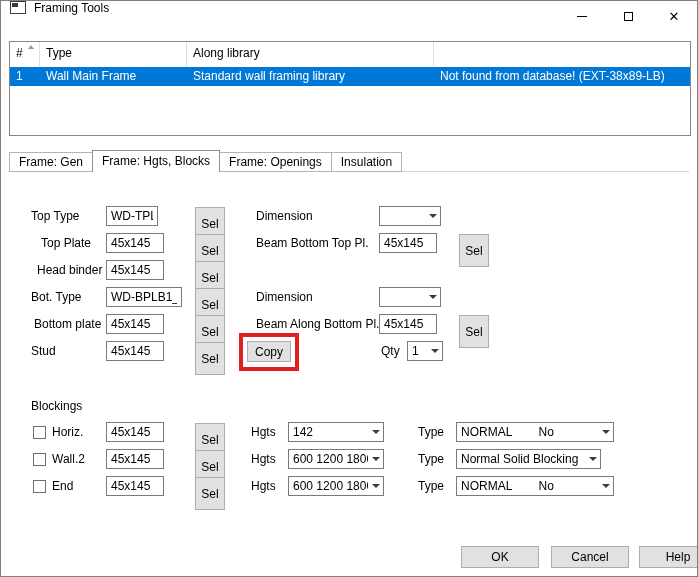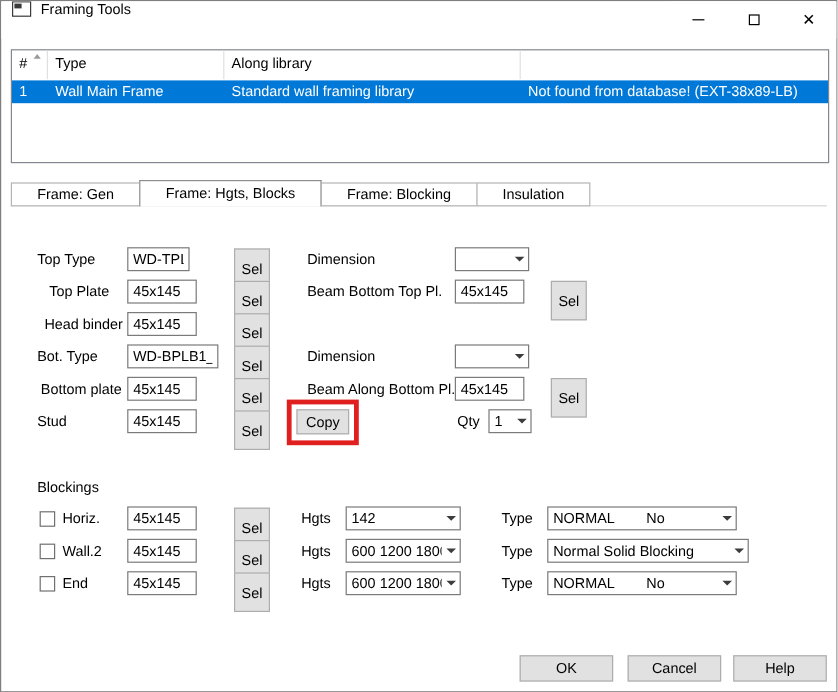--- a/index.html
+++ b/index.html
@@ -36,21 +36,21 @@
   .t-row.selected { background:#0078d7; color:#fff; }
   .td { padding:2px 6px; font-size:12px; overflow:hidden; white-space:nowrap; }
   .td.c0 { width:30px; }
   .td.c1 { width:147px; }
   .td.c2 { width:247px; }
   .td.c3 { flex:1; }
 
   
   .tabline { position:absolute; left:8px; right:8px; top:170px; height:1px; background:#d4d4d4; z-index:1; }
   .tabs { position:absolute; left:8px; top:149px; height:22px; display:flex; align-items:flex-end; z-index:2; }
-  .tab { height:20px; line-height:18px; padding:0 21px; background:#ffffff; border:1px solid #b4b4b4; margin-right:-1px; white-space:nowrap; font-size:12px; }
+  .tab { height:20px; line-height:18px; padding:0 9px; background:#ffffff; border:1px solid #b4b4b4; margin-right:-1px; white-space:nowrap; font-size:12px; }
   .tab.active { height:22px; line-height:20px; border:1px solid #8f8f8f; border-bottom:none; background:#fff; position:relative; z-index:3; }
 
   
   .frow { position:absolute; left:0; width:698px; height:21px; }
   .lbl { position:absolute; top:0; line-height:21px; font-size:12px; white-space:nowrap; }
   .tinput { position:absolute; top:0; height:20px; border:1px solid #7a7a7a; background:#fff;
     font-family:inherit; font-size:12px; padding:1px 4px; outline:none; }
   .btn { position:absolute; background:#e1e1e1; border:1px solid #adadad; font-family:inherit; font-size:12px;
     text-align:center; padding:0; cursor:default; }
   .btn.sel { top:1px; width:30px; height:33px; }
@@ -59,21 +59,21 @@
   .cval { flex:1; padding:0 2px 0 4px; font-size:12px; line-height:18px; white-space:pre; overflow:hidden; }
   .carrow { width:15px; display:flex; align-items:center; justify-content:center; flex:none; }
   .carrow::after { content:""; width:0; height:0; border-left:4px solid transparent; border-right:4px solid transparent; border-top:4px solid #3c3c3c; }
   .chk { position:absolute; top:4px; width:13px; height:13px; background:#fff; border:1px solid #707070; }
 
   .red-highlight { position:absolute; left:238px; top:332px; width:60px; height:38px;
     border:4px solid #e0201f; z-index:5; pointer-events:none; }
 
   
   .fbtn { position:absolute; top:545px; width:78px; height:22px; background:#e1e1e1; border:1px solid #adadad;
-    font-family:inherit; font-size:12px; text-align:center; cursor:default; }
+    font-family:inherit; font-size:12px; text-align:center; cursor:default;margin-left:28px; }
 </style>
 </head>
 <body>
 
 <div class="window">
 
   <div class="titlebar">
     <span class="app-icon"></span>
     <span class="title-text">Framing Tools</span>
     <div class="win-btns">
@@ -100,21 +100,21 @@
       <div class="td c1">Wall Main Frame</div>
       <div class="td c2">Standard wall framing library</div>
       <div class="td c3">Not found from database! (EXT-38x89-LB)</div>
     </div>
   </div>
 
   <div class="tabline"></div>
   <div class="tabs">
     <div class="tab">Frame: Gen</div>
     <div class="tab active">Frame: Hgts, Blocks</div>
-    <div class="tab">Frame: Blocking</div>
+    <div class="tab">Frame: Openings</div>
     <div class="tab">Insulation</div>
   </div>
 
   <div class="frow" style="top:205px">
     <span class="lbl" style="left:30px">Top Type</span>
     <input class="tinput" style="left: 105px; width: 52px;" value="WD-TPLHB">
     <button class="btn sel" style="left:194px">Sel</button>
     <span class="lbl" style="left:255px">Dimension</span>
     <div class="combo" style="left:378px;width:62px">
       <span class="cval"></span>
@@ -196,21 +196,21 @@
     <span class="chk" style="left:32px"></span>
     <span class="lbl" style="left:51px">Wall.2</span>
     <input class="tinput" style="left: 105px; width: 58px;" value="45x145">
     <button class="btn sel" style="left:194px">Sel</button>
     <span class="lbl" style="left:250px">Hgts</span>
     <div class="combo" style="left:287px;width:96px">
       <span class="cval">600 1200 1800</span>
       <span class="carrow"></span>
     </div>
     <span class="lbl" style="left:417px">Type</span>
-    <div class="combo" style="left:455px;width:168px">
+    <div class="combo" style="left:455px;width:145px">
       <span class="cval">Normal Solid Blocking</span>
       <span class="carrow"></span>
     </div>
   </div>
 
   <div class="frow" style="top:475px">
     <span class="chk" style="left:32px"></span>
     <span class="lbl" style="left:51px">End</span>
     <input class="tinput" style="left: 105px; width: 58px;" value="45x145">
     <button class="btn sel" style="left:194px">Sel</button>

